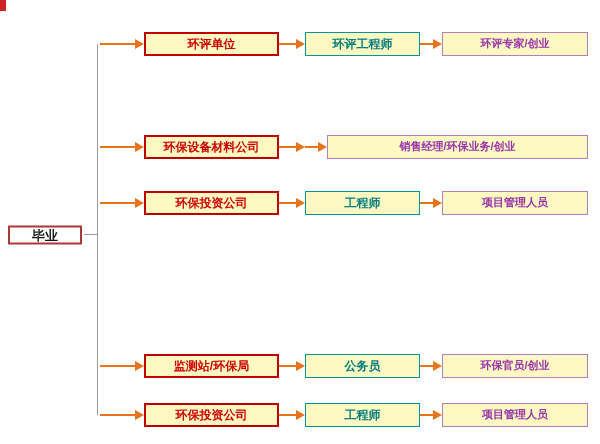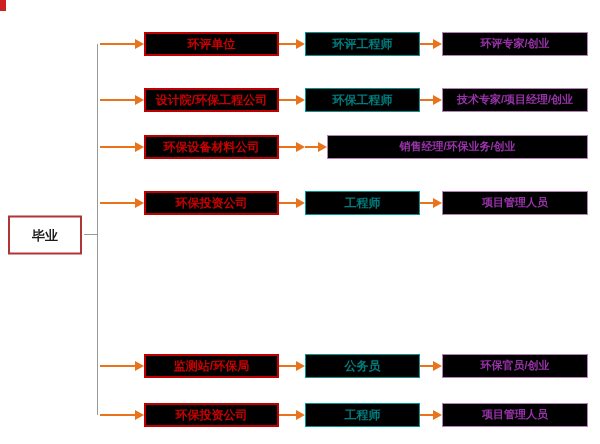--- a/index.html
+++ b/index.html
@@ -5,21 +5,21 @@
   html,body{margin:0;padding:0;background:#ffffff;}
   body{font-family:"Liberation Sans","DejaVu Sans",sans-serif;}
   #canvas{position:relative;width:600px;height:444px;background:var(--page-bg,#ffffff);overflow:hidden;}
 
   
   .corner-mark{position:absolute;left:0;top:0;width:6px;height:11px;background:var(--corner,#cc2222);}
 
   
   .root-node{
     position:absolute;left:8px;top:235px;transform:translateY(-50%);
-    width:74px;height:39px;display:flex;align-items:center;justify-content:center;
+    width:74px;height:19px;display:flex;align-items:center;justify-content:center;
     border:2px solid var(--root-border,#b03535);color:#1a1a1a;
     font-size:13px;font-weight:bold;background:#fff;box-sizing:border-box;
   }
 
   
   .h-connector{position:absolute;left:84px;top:234px;width:14px;height:1px;background:var(--line,#9a9a9a);}
   .spine{position:absolute;left:97px;top:44px;width:1px;height:371px;background:var(--line,#9a9a9a);}
 
   
   .flow-row{
@@ -32,21 +32,21 @@
   .arrow .shaft{height:2px;background:var(--arrow,#e8731a);flex:1;}
   .arrow .head{width:0;height:0;border-left:9px solid var(--arrow,#e8731a);
     border-top:5px solid transparent;border-bottom:5px solid transparent;flex:0 0 auto;}
   .arrow.a1{width:44px;}
   .arrow.a2{width:26px;}
   .arrow.a3{width:22px;}
 
   
   .node{
     box-sizing:border-box;display:flex;align-items:center;justify-content:center;
-    text-align:center;background:#000000;min-height:24px;padding:2px 3px;
+    text-align:center;background:#fef9c3;min-height:24px;padding:2px 3px;
     font-weight:bold;white-space:pre-line;line-height:1.25;
   }
   .stage1{flex:0 0 135px;border:2px solid var(--stage1-border,#c00000);color:var(--stage1-text,#cc0000);font-size:12px;}
   .stage2{flex:0 0 115px;border:1px solid var(--stage2-border,#009696);color:var(--stage2-text,#007d7d);font-size:12px;text-align:right;}
   .stage3{flex:1 1 auto;border:1px solid var(--stage3-border,#b77fb7);color:var(--stage3-text,#9933aa);font-size:11px;}
 </style>
 </head>
 <body>
 
 <div id="canvas">
@@ -70,37 +70,20 @@
         <span class="head"></span>
       </span>
     <div class="node stage2"><span>环评工程师</span></div>
     <span class="arrow a3">
         <span class="shaft"></span>
         <span class="head"></span>
       </span>
     <div class="node stage3"><span>环评专家/创业</span></div>
   </div>
 
-  <div class="flow-row" style="top:100px">
-    <span class="arrow a1">
-        <span class="shaft"></span>
-        <span class="head"></span>
-      </span>
-    <div class="node stage1"><span>设计院/环保工程公司</span></div>
-    <span class="arrow a2">
-        <span class="shaft"></span>
-        <span class="head"></span>
-      </span>
-    <div class="node stage2"><span>环保工程师</span></div>
-    <span class="arrow a3">
-        <span class="shaft"></span>
-        <span class="head"></span>
-      </span>
-    <div class="node stage3"><span>技术专家/项目经理/创业</span></div>
-  </div>
 
   <div class="flow-row" style="top:147px">
     <span class="arrow a1">
         <span class="shaft"></span>
         <span class="head"></span>
       </span>
     <div class="node stage1"><span>环保设备材料公司</span></div>
     <span class="arrow a2">
         <span class="shaft"></span>
         <span class="head"></span>

